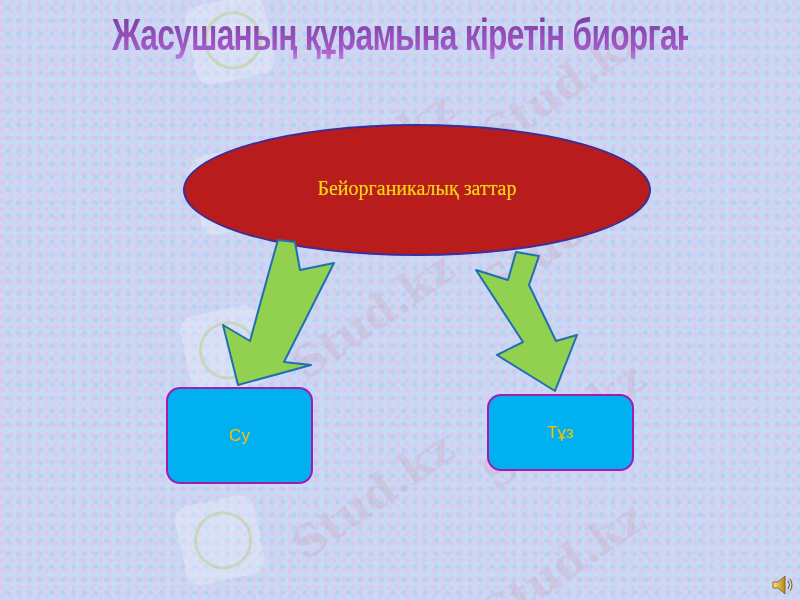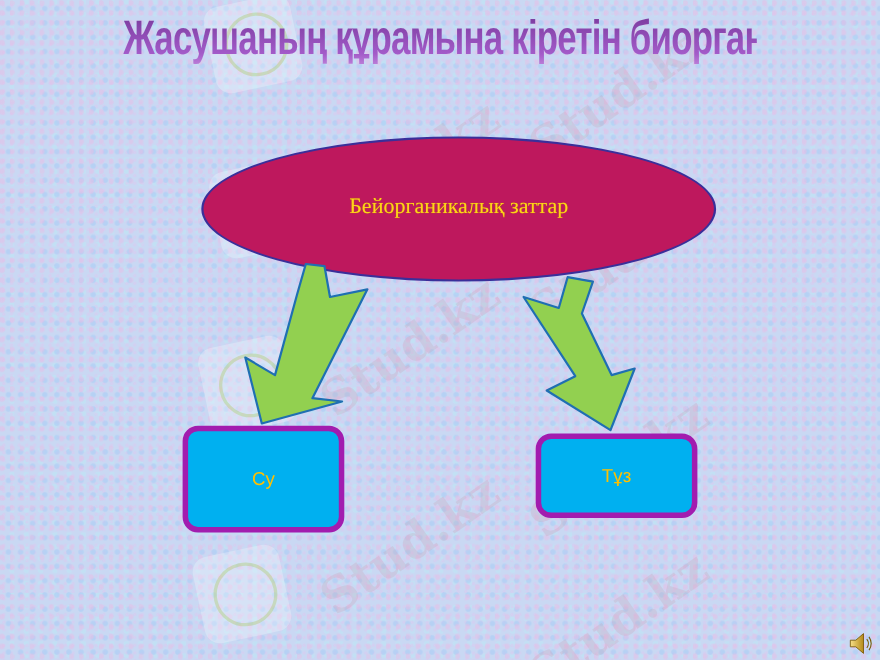--- a/index.html
+++ b/index.html
@@ -32,29 +32,29 @@
   .bird {
     position:absolute; width:80px; height:80px; border-radius:14px;
     background:rgba(255,255,255,0.25); transform:rotate(-12deg);
   }
   .bird::after {
     content:""; position:absolute; left:14px; top:12px; width:52px; height:52px;
     border-radius:50%; border:3px solid rgba(170,200,90,0.35);
   }
   .ellipse {
     position:absolute; left:183px; top:124px; width:468px; height:132px;
-    border-radius:50%; background:#be185d; border:2px solid #3a2f9a;
+    border-radius:50%; background:#b91c1c; border:2px solid #3a2f9a;
     display:flex; align-items:center; justify-content:center; box-sizing:border-box;
   }
   .ellipse span {
     font-family:"Liberation Serif", serif; font-size:20px; color:#ffd21a;
     text-shadow:0 0 1px #b88b00; margin-top:-4px;
   }
   .box {
-    position:absolute; background:#00b0f0; border:5px solid #a21caf;
+    position:absolute; background:#00b0f0; border:2px solid #a21caf;
     border-radius:14px; box-sizing:border-box;
     display:flex; align-items:center; justify-content:center;
   }
   .box span { font-family:"Liberation Sans", sans-serif; font-size:17px; color:#ffc000; }
   .box1 { left:166px; top:387px; width:147px; height:97px; }
   .box2 { left:487px; top:394px; width:147px; height:77px; }
   svg.arrow { position:absolute; left:0; top:0; }
   .speaker { position:absolute; left:772px; top:575px; width:22px; height:20px; }
 </style>
 </head>

